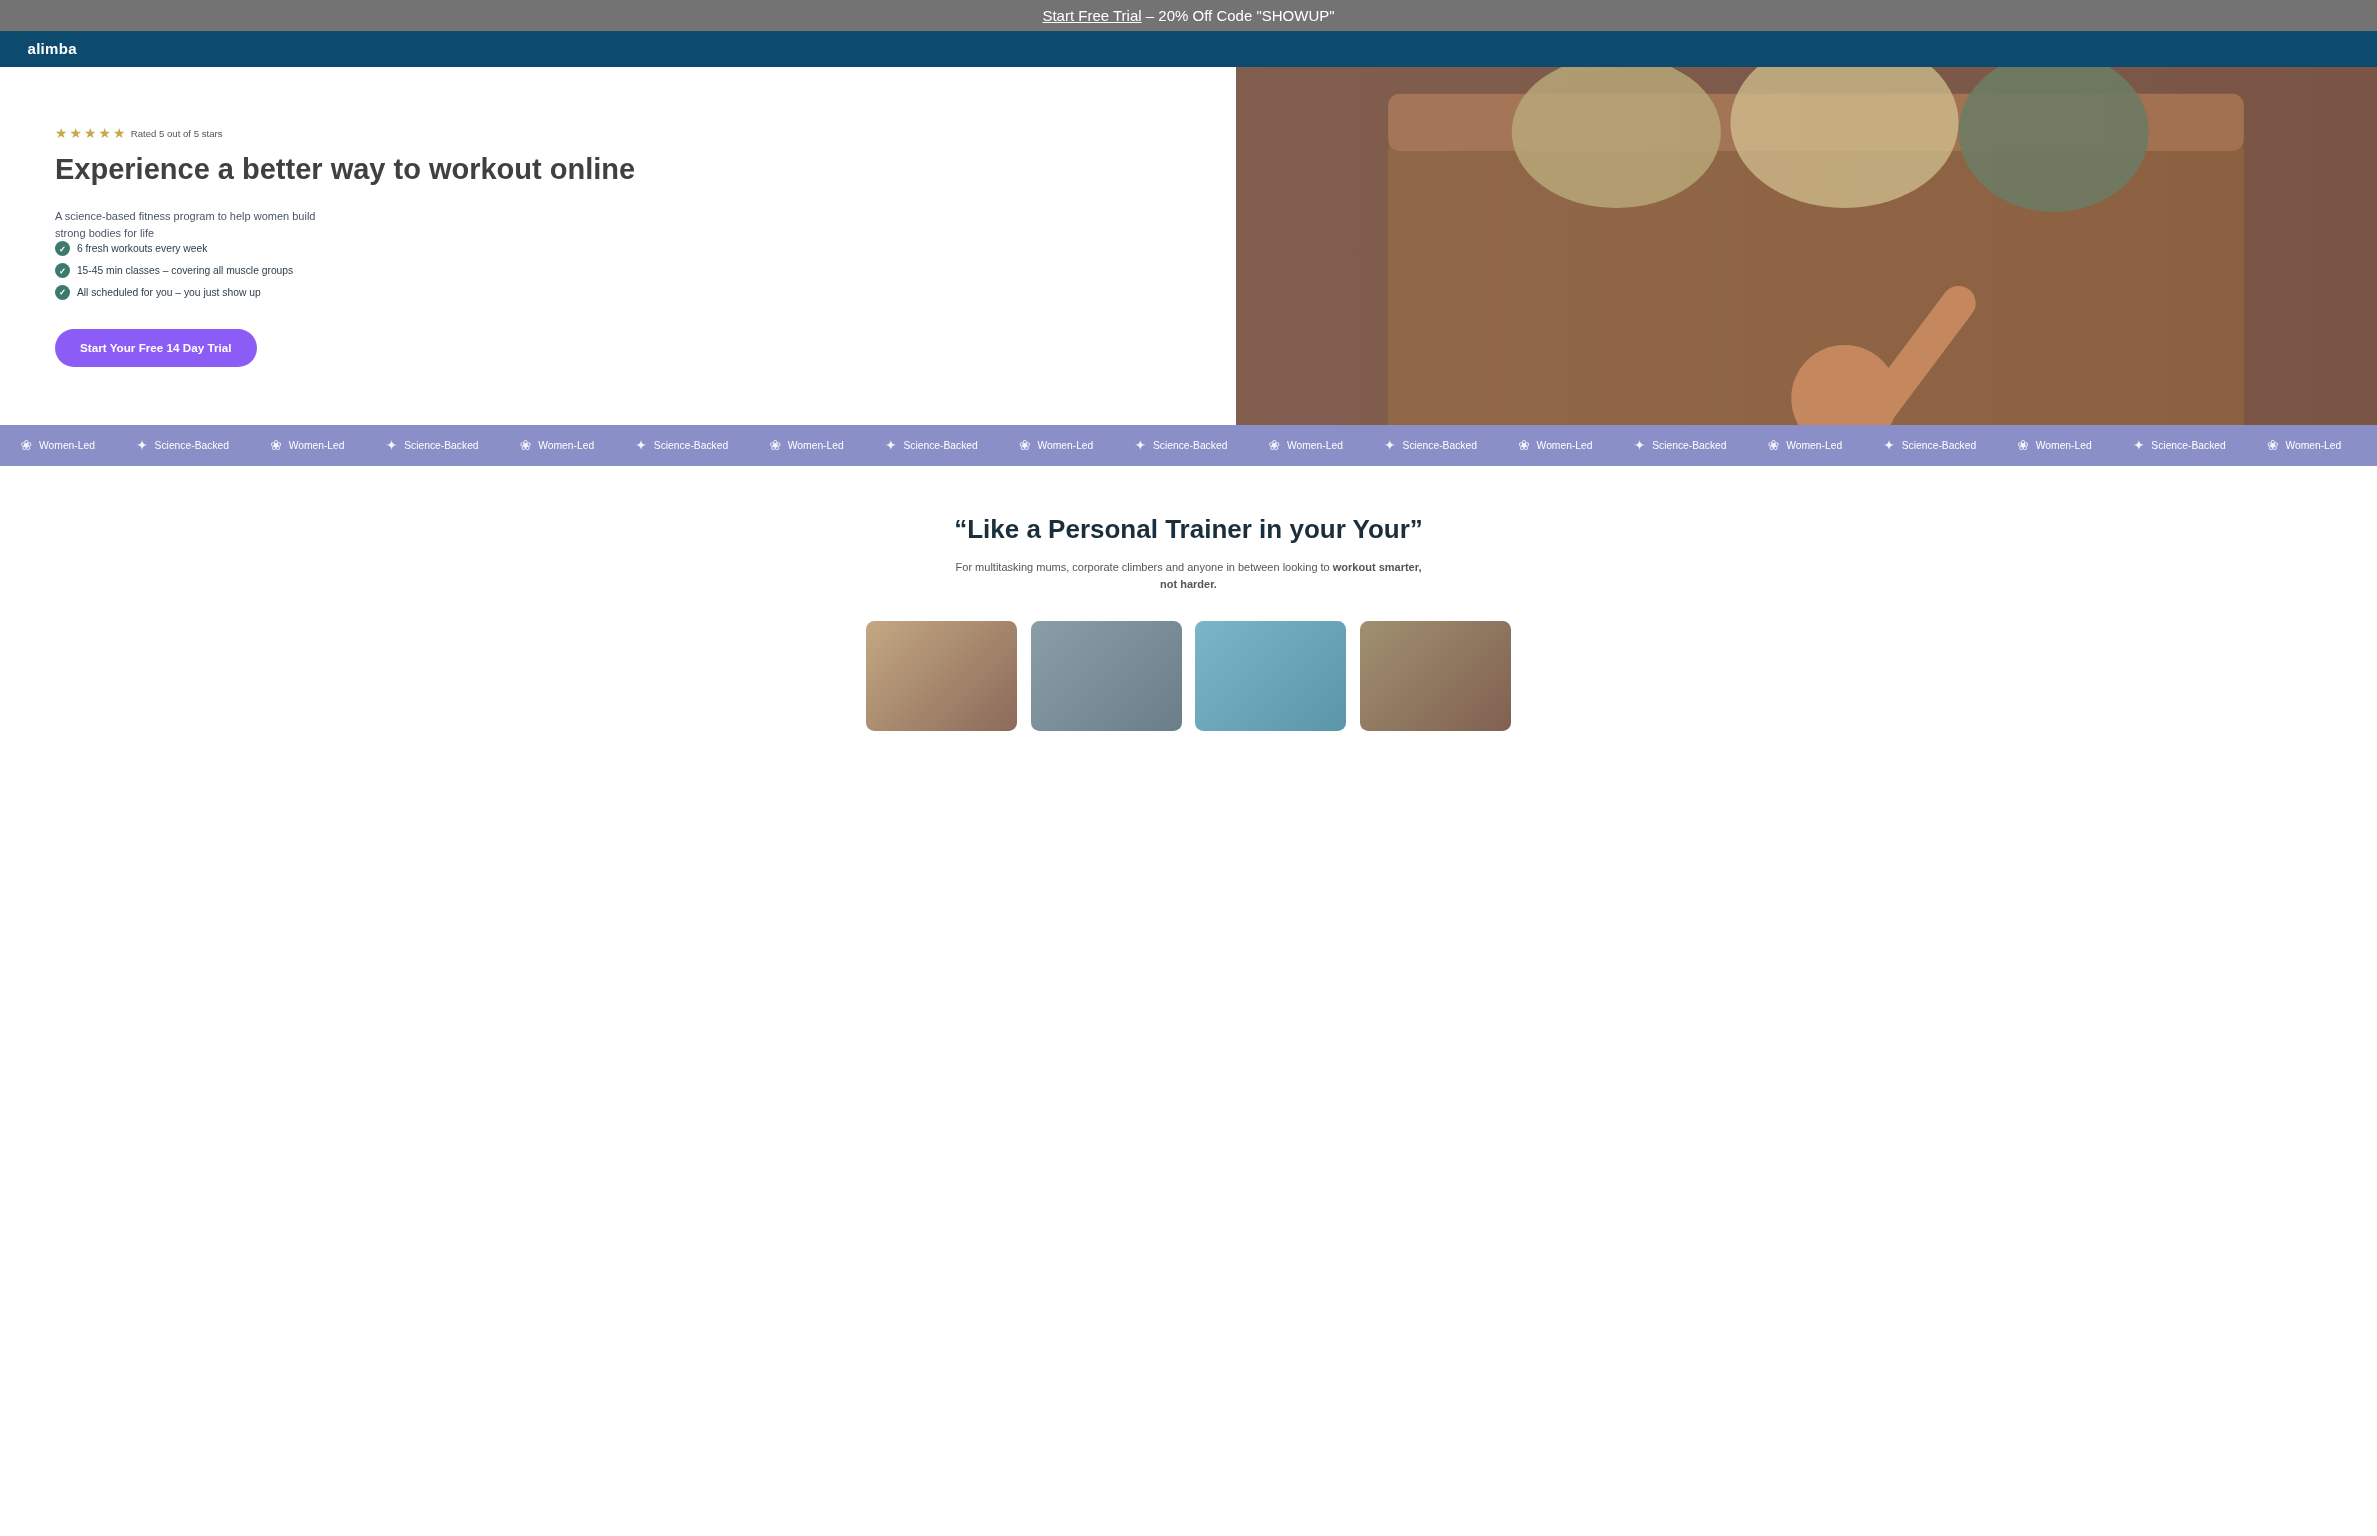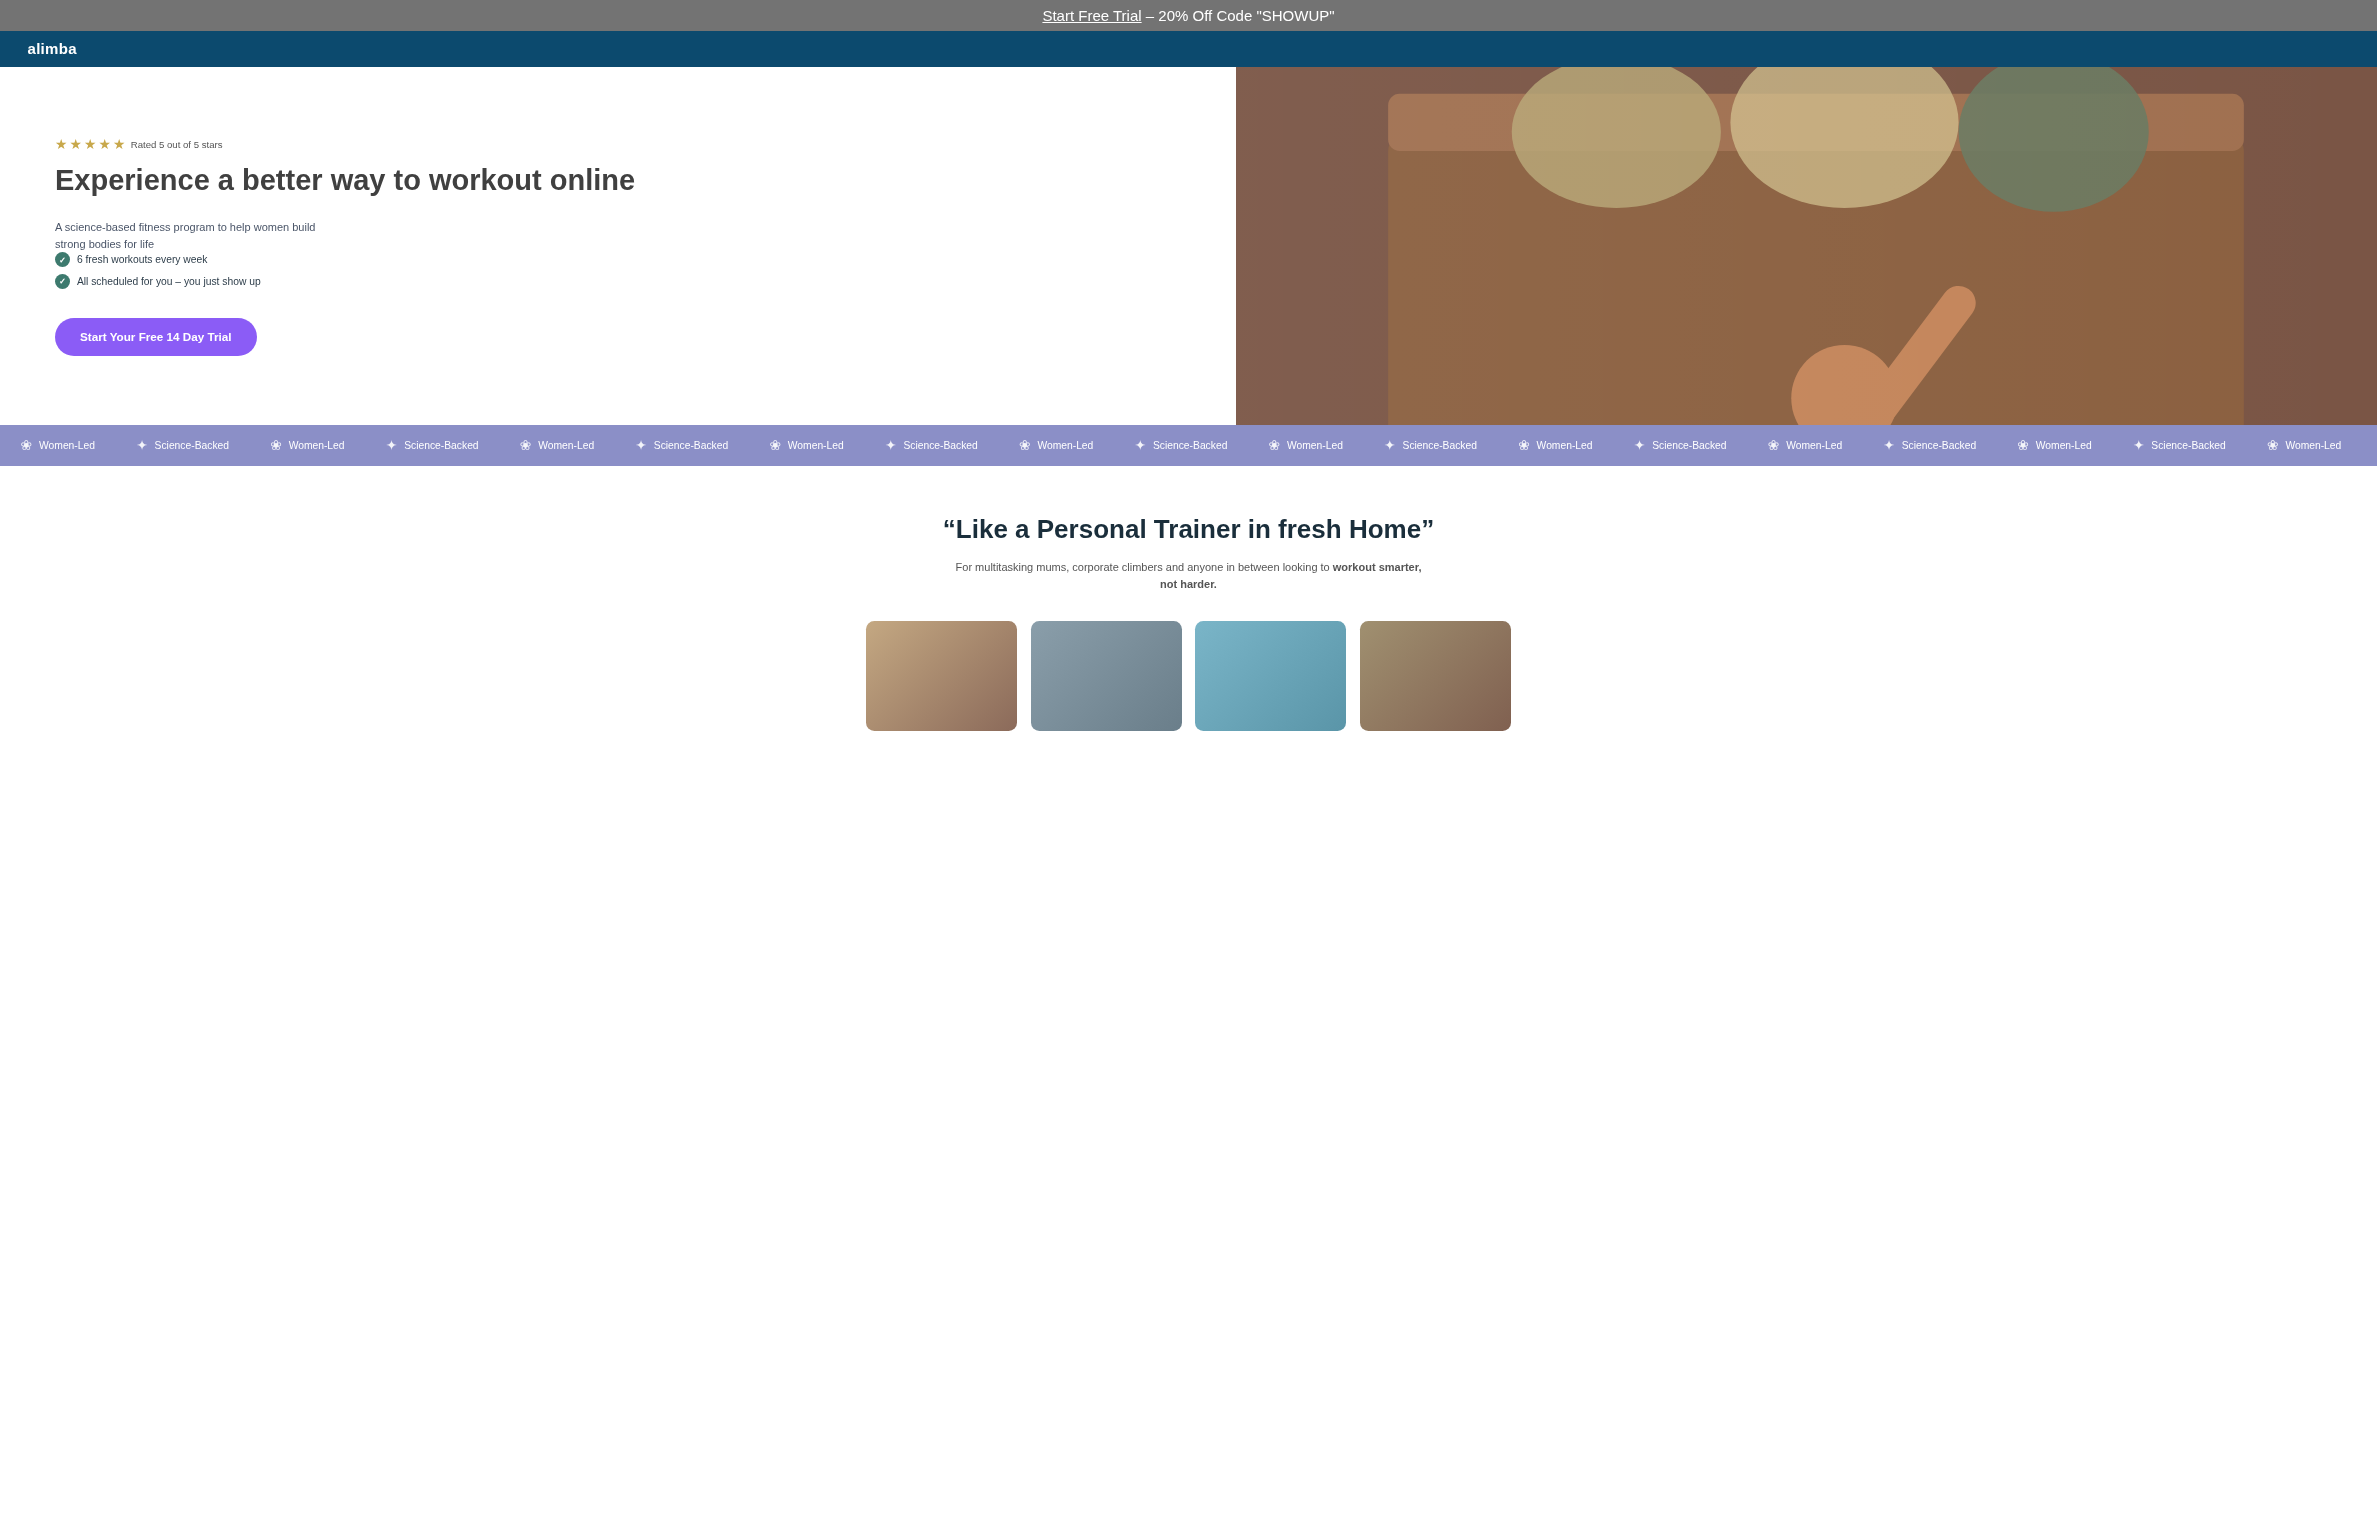--- a/index.html
+++ b/index.html
@@ -244,20 +244,24 @@
 
     <p id="hero-subtext">A science-based fitness program to help women build strong bodies for life</p>
 
     <ul id="features-list">
       <li class="feature-item">
         <span class="check-icon"></span>
         <span>6 fresh workouts every week</span>
       </li>
       <li class="feature-item">
         <span class="check-icon"></span>
+        <span>15-45 min classes – covering all muscle groups</span>
+      </li>
+      <li class="feature-item">
+        <span class="check-icon"></span>
         <span>All scheduled for you – you just show up</span>
       </li>
     </ul>
 
     <button id="cta-button">Start Your Free 14 Day Trial</button>
   </div>
 
   <div id="hero-right">
     <div class="hero-img-placeholder">
       
@@ -369,21 +373,21 @@
         <span class="ticker-icon">❀</span>
         <span>Women-Led</span>
       </span>
       <span class="ticker-item">
         <span class="ticker-icon">✦</span>
       </span>
     </div>
 </div>
 
 <section id="quote-section">
-  <h2 id="quote-headline">“Like a Personal Trainer in fresh Home”</h2>
+  <h2 id="quote-headline">“Like a Personal Trainer in your Your”</h2>
   <p id="quote-subtext">
     <span>For multitasking mums, corporate climbers and anyone in between looking to </span><strong>workout smarter, not harder.</strong>
   </p>
   <div id="thumbnail-row">
     <div class="thumbnail thumb-1"></div>
     <div class="thumbnail thumb-2"></div>
     <div class="thumbnail thumb-3"></div>
     <div class="thumbnail thumb-4"></div>
   </div>
 </section>

